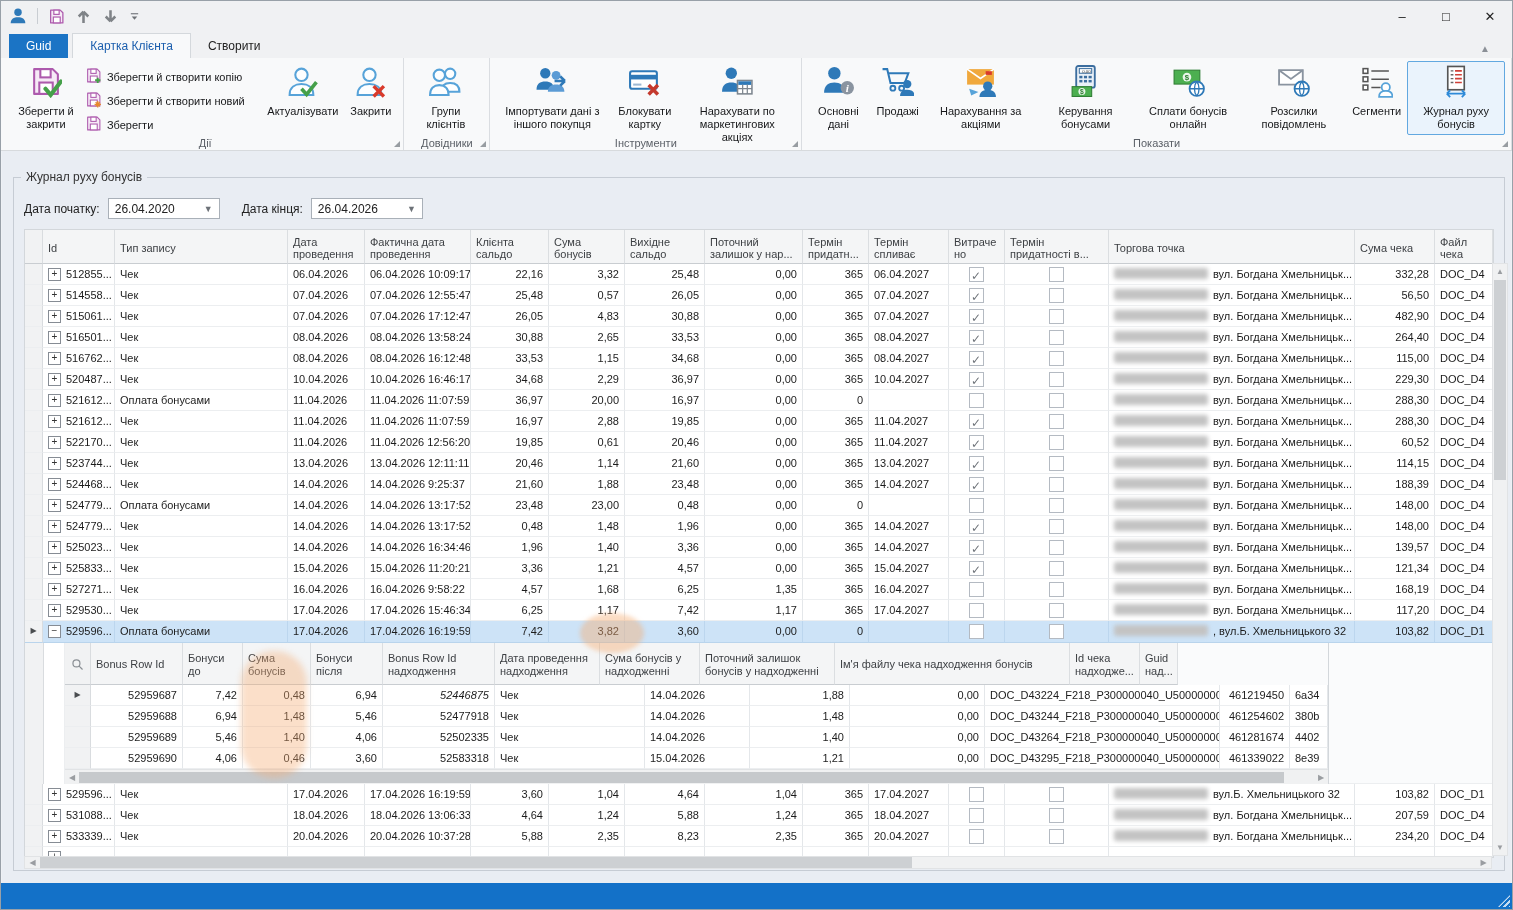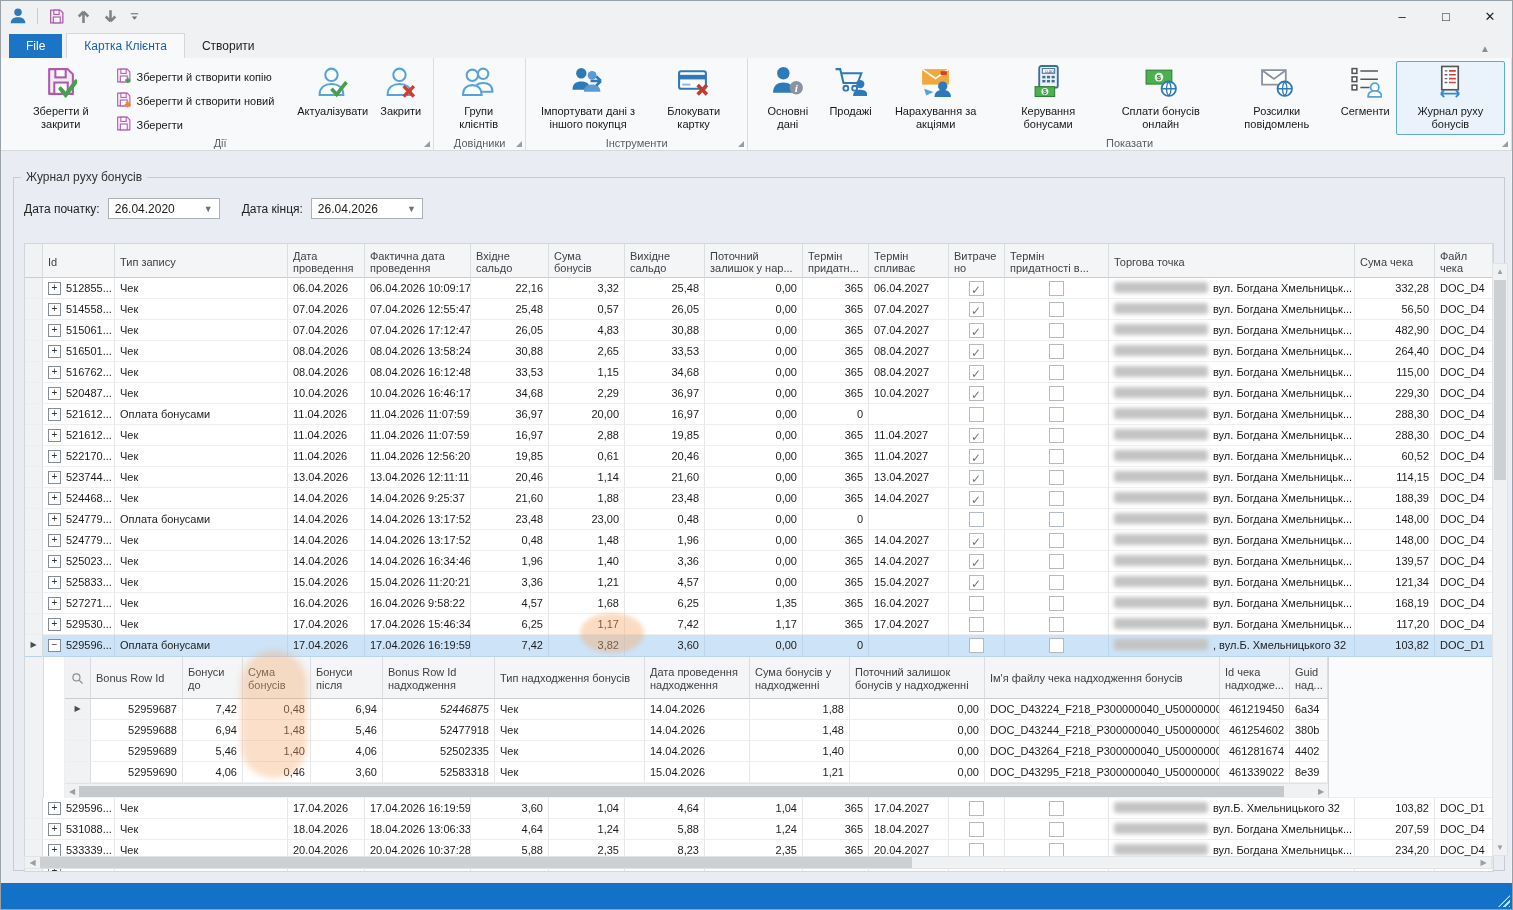--- a/index.html
+++ b/index.html
@@ -37,21 +37,21 @@
 
   
   .content{position:absolute;left:1px;top:150px;right:1px;bottom:26px;background:#e9edf3;}
   .gbox{position:absolute;left:11px;top:26px;right:6px;bottom:12px;border:1px solid #c6ccd4;}
   .gbox-title{position:absolute;left:19px;top:19px;font-size:12px;color:#333;background:#e9edf3;padding:0 5px;z-index:1;}
   .filters{position:absolute;left:22px;top:47px;display:flex;align-items:center;gap:8px;font-size:12px;color:#222;}
   .combo{display:inline-flex;width:112px;height:21px;border:1px solid #a9b0b8;background:#fff;align-items:center;justify-content:space-between;font-size:12px;padding:0 6px;box-sizing:border-box;margin-right:14px;}
   .combo .arr{color:#6d7278;font-size:9px;}
 
   
-  .grid-host{position:absolute;left:22px;top:78px;width:1468px;height:627px;background:#fff;border:1px solid #d3d7db;box-sizing:content-box;overflow:hidden;margin-top:14px;}
+  .grid-host{position:absolute;left:22px;top:78px;width:1468px;height:627px;background:#fff;border:1px solid #d3d7db;box-sizing:content-box;overflow:hidden;}
   .g-row{display:flex;height:21px;background:#fff;}
   .g-row.sel{background:#cde3f7;height:22px;}
   .g-cell{font-size:11px;line-height:20px;padding:0 5px;border-right:1px solid #e4e7ea;border-bottom:1px solid #eceeF0;overflow:hidden;white-space:nowrap;box-sizing:border-box;color:#1c1c1c;flex:none;}
   .g-row.sel .g-cell{border-bottom-color:#b9d4ec;border-right-color:#bcd6ee;}
   .g-head{display:flex;height:34px;}
   .g-head .g-cell{height:34px;background:#f4f5f6;border-right:1px solid #dbdee1;border-bottom:1px solid #c9cdd1;color:#3c3f43;display:flex;align-items:center;white-space:normal;line-height:12px;font-size:11px;overflow-wrap:anywhere;padding-top:2px;}
   .ind{background:#f1f2f3 !important;border-right:1px solid #d9dcdf !important;text-align:center;color:#4a4d50;font-size:8px;line-height:20px;padding:0;}
   .al-r{text-align:right;}
   .al-c{display:flex;align-items:center;justify-content:center;padding:0;}
   .exp{display:inline-block;width:11px;height:11px;border:1px solid #868c94;background:#fff;text-align:center;line-height:9px;font-size:10px;color:#333;margin-right:5px;vertical-align:1px;}
@@ -127,21 +127,21 @@
         </span>
     </div>
     <div class="win-btns">
       <div class="win-btn">–</div>
       <div class="win-btn">□</div>
       <div class="win-btn">✕</div>
     </div>
   </div>
 
   <div class="tabrow">
-    <div class="tab file">File</div>
+    <div class="tab file">Guid</div>
     <div class="tab active">Картка Клієнта</div>
     <div class="tab">Створити</div>
     <div class="ribbon-collapse">▲</div>
   </div>
 
   <div class="ribbon" id="ribbon">
       <div class="rgroup">
         <div class="rbtn">
           <span><svg viewBox="0 0 32 32" xmlns="http://www.w3.org/2000/svg">
               <path d="M5 4h18l5 5v19H5z" fill="#f6eaf6" stroke="#ad5aad" stroke-width="2" stroke-linejoin="round"></path>
@@ -224,20 +224,30 @@
           <span class="lbl">Імпортувати дані з іншого покупця</span>
         </div>
         <div class="rbtn">
           <span><svg viewBox="0 0 32 32" xmlns="http://www.w3.org/2000/svg">
               <rect x="2" y="6" width="26" height="17" rx="2" fill="#fff" stroke="#2e79b8" stroke-width="2"></rect>
               <rect x="2" y="9.5" width="26" height="4.5" fill="#2e79b8"></rect>
               <path d="M5 19h8" stroke="#9db8d2" stroke-width="2"></path>
               <path d="M20 19.5l9 9M29 19.5l-9 9" stroke="#c43a2e" stroke-width="3.4"></path>
             </svg></span>
           <span class="lbl">Блокувати картку</span>
+        </div>
+        <div class="rbtn">
+          <span><svg viewBox="0 0 32 32" xmlns="http://www.w3.org/2000/svg">
+              <circle cx="10" cy="8" r="5.5" fill="#2e79b8"></circle>
+              <path d="M1 26c0-7 4-9 9-9s9 2 9 9z" fill="#2e79b8"></path>
+              <rect x="16" y="15" width="14" height="13" fill="#fff" stroke="#7d868f" stroke-width="1.5"></rect>
+              <rect x="16.8" y="15.8" width="12.4" height="3.5" fill="#2e79b8"></rect>
+              <path d="M16 23h14M21 19v9M25.5 19v9" stroke="#7d868f" stroke-width="1.2"></path>
+            </svg></span>
+          <span class="lbl">Нарахувати по маркетингових акціях</span>
         </div>
         <div class="rgroup-label">Інструменти</div>
         <div class="launcher"></div>
       </div>
       <div class="rgroup">
         <div class="rbtn">
           <span><svg viewBox="0 0 32 32" xmlns="http://www.w3.org/2000/svg">
               <circle cx="12" cy="8" r="6" fill="#2e79b8"></circle>
               <path d="M2 27c0-7.5 4.5-10 10-10s10 2.5 10 10z" fill="#2e79b8"></path>
               <circle cx="24.5" cy="22" r="6.5" fill="#8a94a0"></circle>
@@ -352,21 +362,21 @@
         </span>
     </div>
 
     <div class="grid-host" id="grid-host">
         <div class="g-head">
           <div class="g-cell ind" style="width: 18px;"></div>
           <div class="g-cell " style="width: 72px;">Id</div>
           <div class="g-cell " style="width: 173px;">Тип запису</div>
           <div class="g-cell " style="width: 77px;">Дата проведення</div>
           <div class="g-cell " style="width: 106px;">Фактична дата проведення</div>
-          <div class="g-cell " style="width: 78px;">Вхідне сальдо</div>
+          <div class="g-cell " style="width: 78px;">Клієнта сальдо</div>
           <div class="g-cell " style="width: 76px;">Сума бонусів</div>
           <div class="g-cell " style="width: 80px;">Вихідне сальдо</div>
           <div class="g-cell " style="width: 98px;">Поточний залишок у нар...</div>
           <div class="g-cell " style="width: 66px;">Термін придатн...</div>
           <div class="g-cell " style="width: 80px;">Термін спливає</div>
           <div class="g-cell " style="width: 56px;">Витрачено</div>
           <div class="g-cell " style="width: 104px;">Термін придатності в...</div>
           <div class="g-cell " style="width: 246px;">Торгова точка</div>
           <div class="g-cell " style="width: 80px;">Сума чека</div>
           <div class="g-cell " style="width: 58px;">Файл чека</div>
@@ -776,21 +786,20 @@
                 <svg width="13" height="13" viewBox="0 0 16 16" style="margin:auto">
                   <circle cx="6.7" cy="6.7" r="4.3" fill="none" stroke="#8a8f94" stroke-width="1.5"></circle>
                   <path d="M10 10l4.2 4.2" stroke="#8a8f94" stroke-width="1.5"></path>
                 </svg>
               </div>
               <div class="g-cell " style="width: 92px;">Bonus Row Id</div>
               <div class="g-cell " style="width: 60px;">Бонуси до</div>
               <div class="g-cell " style="width: 68px;">Сума бонусів</div>
               <div class="g-cell " style="width: 72px;">Бонуси після</div>
               <div class="g-cell " style="width: 112px;">Bonus Row Id надходження</div>
-              <div class="g-cell " style="width: 150px;">Тип надходження бонусів</div>
               <div class="g-cell " style="width: 105px;">Дата проведення надходження</div>
               <div class="g-cell " style="width: 100px;">Сума бонусів у надходженні</div>
               <div class="g-cell " style="width: 135px;">Поточний залишок бонусів у надходженні</div>
               <div class="g-cell " style="width: 235px;">Ім'я файлу чека надходження бонусів</div>
               <div class="g-cell " style="width: 70px;">Id чека надходже...</div>
               <div class="g-cell " style="width: 38px;">Guid над...</div>
             </div>
             <div class="g-row">
               <div class="g-cell ind" style="width: 26px;">▶</div>
               <div class="g-cell al-r" style="width: 92px;">52959687</div>

